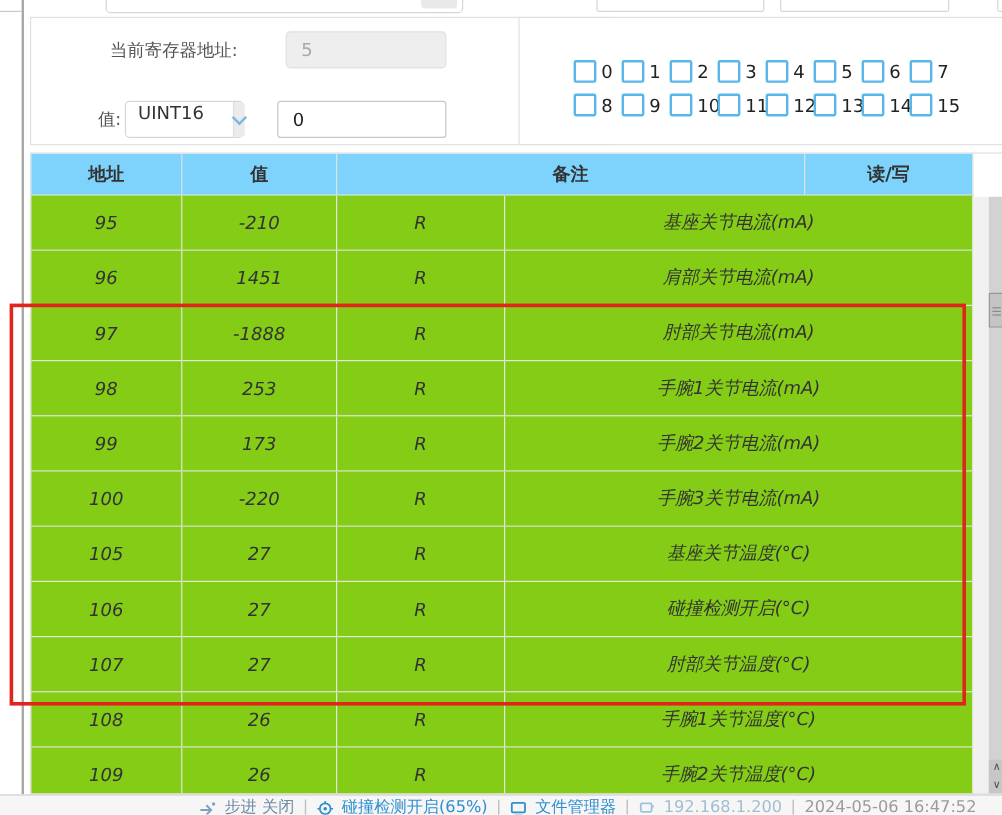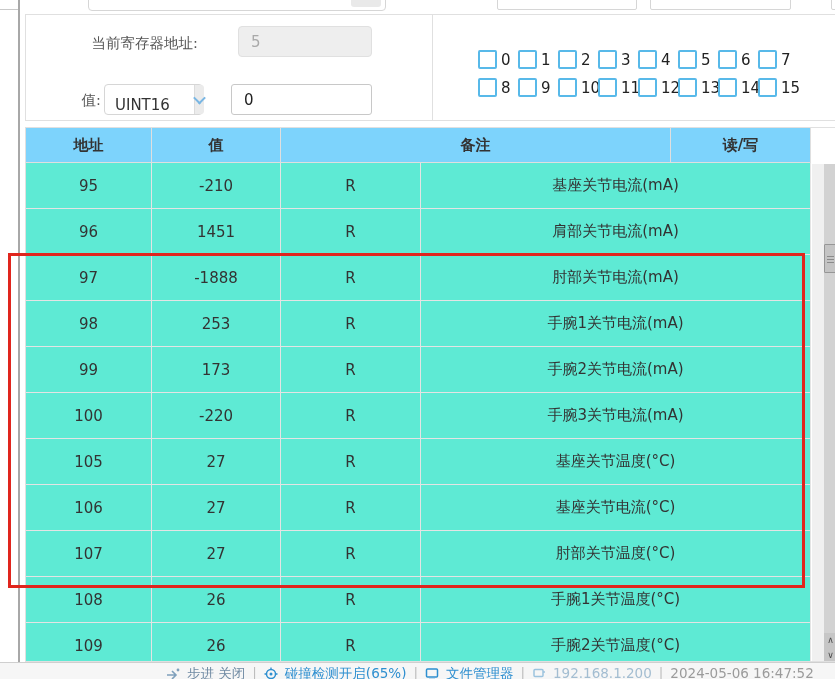--- a/index.html
+++ b/index.html
@@ -42,21 +42,21 @@
     color: #a9a9a9; font-size: 15px; padding-left: 12px;
     font-family: "DejaVu Sans", "Liberation Sans", sans-serif;
   }
   .value-label {
     position: absolute; left: 20px; top: 75px; width: 55px;
     text-align: right; font-size: 14.5px; color: #555; line-height: 20px;
   }
   .type-combo {
     position: absolute; left: 78px; top: 69px; width: 99px; height: 31px;
     background: #ffffff; border: 1px solid #d6d6d6; border-radius: 4px;
-    display: flex; align-items: flex-end; gap: 24px;
+    display: flex; align-items: flex-start; gap: 24px;
   }
   .type-combo .combo-text { flex: 1; padding-left: 10px; font-size: 15px; color: #333; }
   .type-combo .combo-btn {
     width: 31px; height: 100%; background: #ebebeb; border-left: 1px solid #dcdcdc;
     border-radius: 0 3px 3px 0; display: flex; align-items: center; justify-content: center;
   }
   .type-combo .chevron {
     width: 9px; height: 9px; border-right: 2px solid #79b6e3; border-bottom: 2px solid #79b6e3;
     transform: rotate(45deg) translate(-1px,-1px);
   }
@@ -82,21 +82,21 @@
   .table-panel { left: 25px; top: 127px; width: 811px; height: 535px; overflow: hidden; }
   .reg-table { position: absolute; left: 0; top: 0; width: 785px; }
   .t-row { display: flex; }
   .t-cell {
     display: flex; align-items: center; justify-content: center;
     font-size: 15px; color: #333;
     border-right: 1px solid #e4e4e4; border-bottom: 1px solid #e4e4e4;
   }
   .c1 { width: 126px; } .c2 { width: 129px; } .c3 { width: 140px; } .c4 { width: 390px; }
   .t-head .t-cell { height: 35px; background: #7dd3fc; font-weight: bold; border-color: #dfdfdf; }
-  .t-body .t-cell { height: 46px; background: #5eead4; }
+  .t-body .t-cell { height: 46px; background: #84cc16; font-style: italic; }
 
   
   .v-gutter { position: absolute; left: 786px; top: 36px; width: 12px; height: 499px; background: #f0f0f0; }
   .v-track { position: absolute; left: 798px; top: 36px; width: 13px; height: 499px; background: #d2d2d2; }
   .v-thumb {
     position: absolute; left: 0px; top: 80px; width: 13px; height: 29px;
     background: #c4c4c4; border: 1px solid #969696; border-radius: 1px;
   }
   .v-thumb .grip { position: absolute; left: 2px; right: 2px; height: 1px; background: #8a8a8a; }
   .grip-1 { top: 11px; } .grip-2 { top: 14px; } .grip-3 { top: 17px; }
@@ -277,21 +277,21 @@
         <div class="t-row">
           <div class="t-cell c1">105</div>
           <div class="t-cell c2">27</div>
           <div class="t-cell c3">R</div>
           <div class="t-cell c4">基座关节温度(°C)</div>
         </div>
         <div class="t-row">
           <div class="t-cell c1">106</div>
           <div class="t-cell c2">27</div>
           <div class="t-cell c3">R</div>
-          <div class="t-cell c4">基座关节电流(°C)</div>
+          <div class="t-cell c4">碰撞检测开启(°C)</div>
         </div>
         <div class="t-row">
           <div class="t-cell c1">107</div>
           <div class="t-cell c2">27</div>
           <div class="t-cell c3">R</div>
           <div class="t-cell c4">肘部关节温度(°C)</div>
         </div>
         <div class="t-row">
           <div class="t-cell c1">108</div>
           <div class="t-cell c2">26</div>

